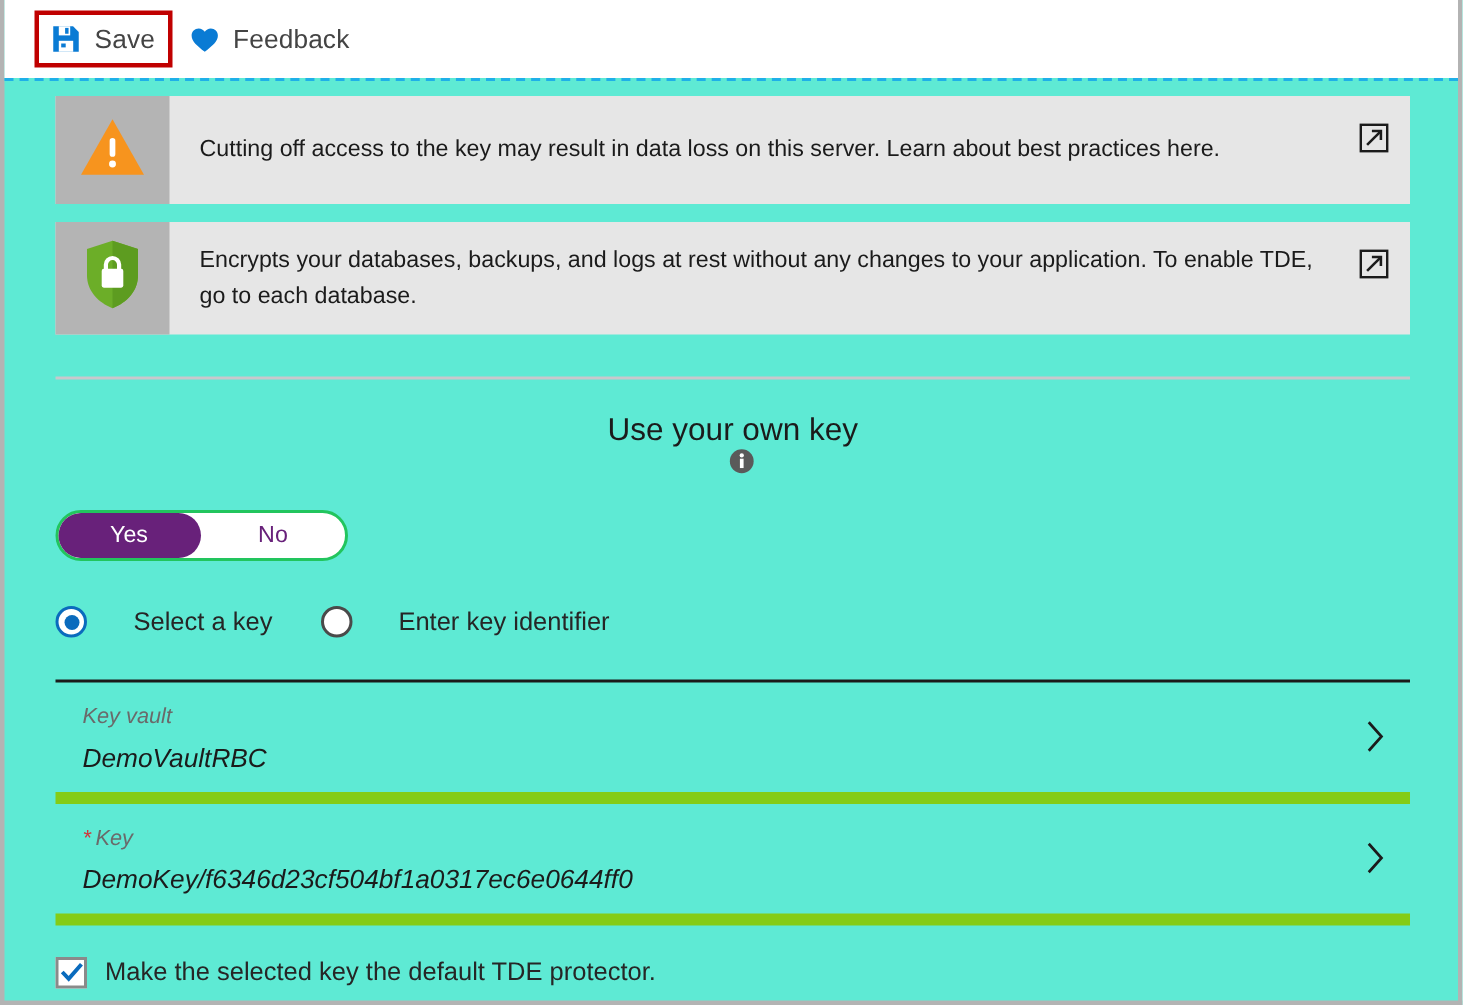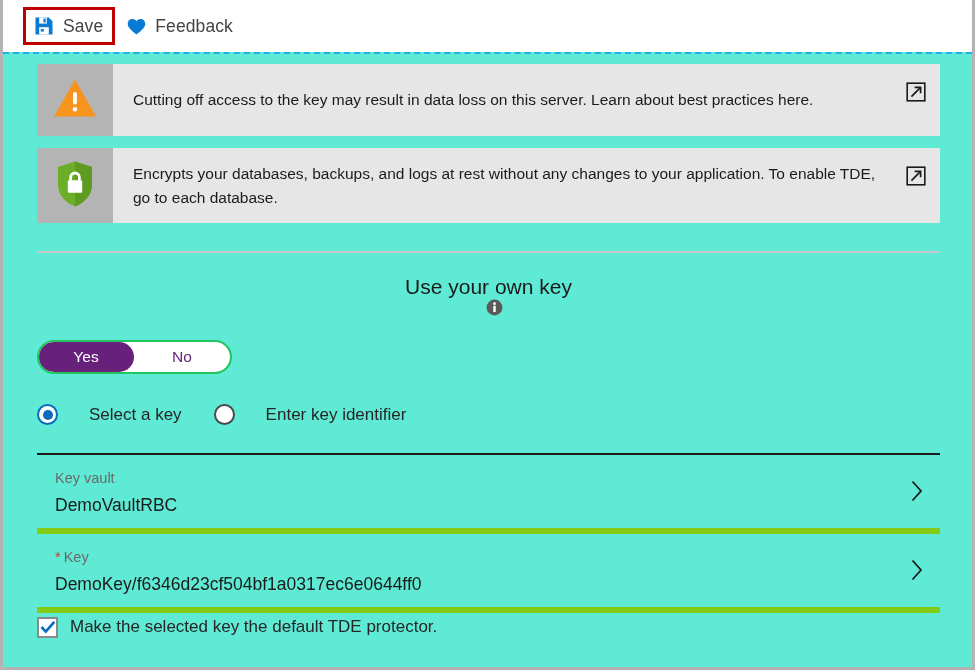--- a/index.html
+++ b/index.html
@@ -217,24 +217,25 @@
     background: #0a6bbd;
   }
   .radio-label {
     font-size: 17px;
     color: #262626;
   }
 
   
   .field {
     position: relative;
-    border-bottom: 6px solid #84cc16;
+    border-bottom: 8px solid #84cc16;
     padding: 14px 44px 11px 18px;
     box-sizing: border-box;
     cursor: pointer;
+    font-style: italic;
   }
   .field.first {
     border-top: 2px solid #1b1b1b;
     margin-top: 28px;
   }
   .field-label {
     font-size: 14.5px;
     color: #6a6a6a;
     line-height: 1.3;
   }
@@ -257,21 +258,21 @@
     top: 50%;
     transform: translateY(-50%);
     width: 14px;
     height: 24px;
   }
 
   
   .checkbox-row {
     display: flex;
     align-items: center;
-    margin-top: 4px;
+    margin-top: 21px;
     cursor: pointer;
   }
   .checkbox-mark {
     width: 21px;
     height: 21px;
     border: 2px solid #8a8a8a;
     box-sizing: border-box;
     background: #ffffff;
     margin-right: 12px;
     flex: 0 0 auto;

